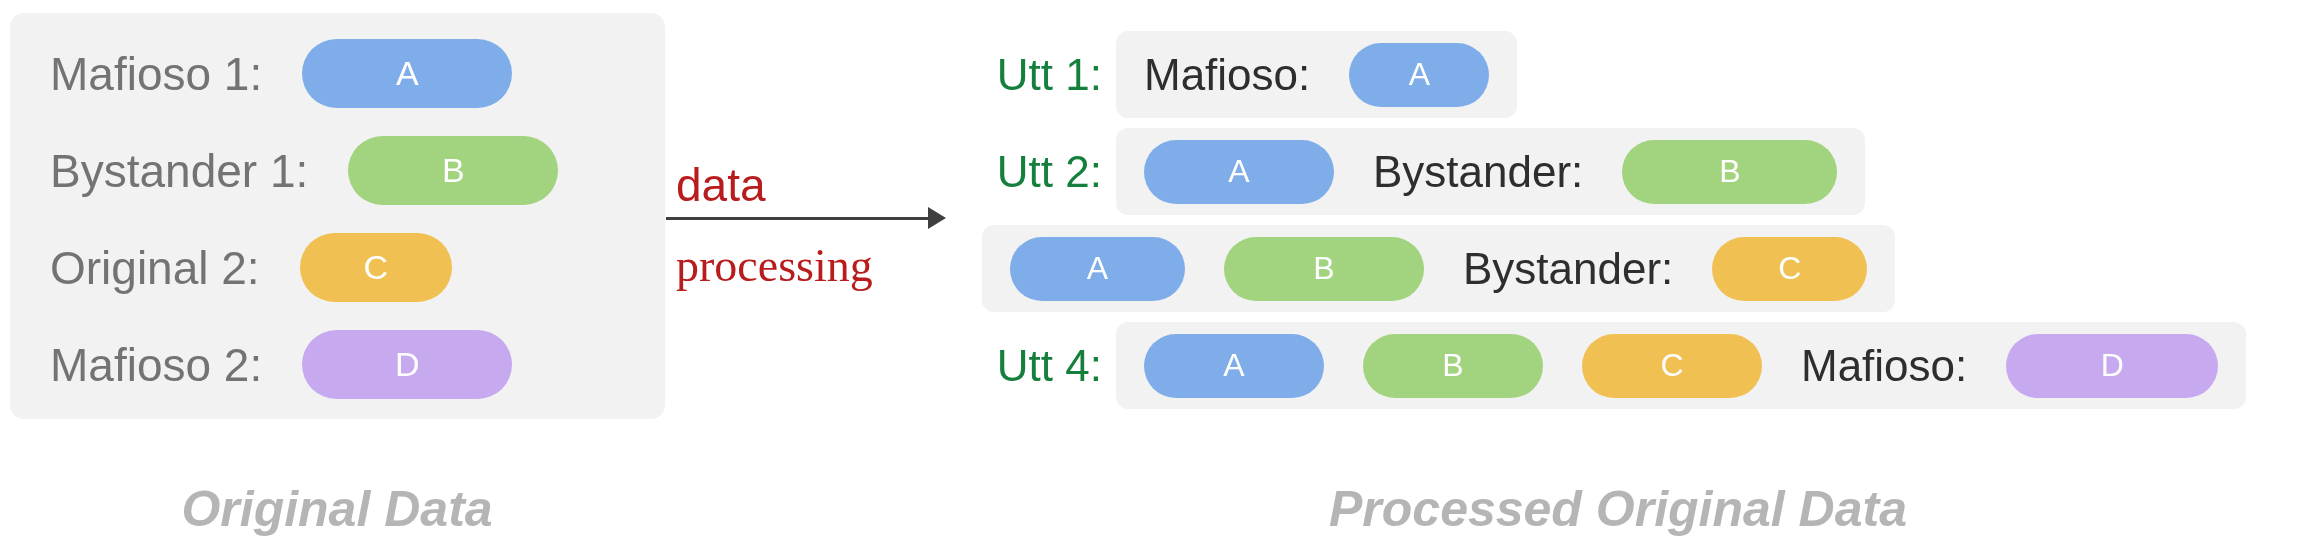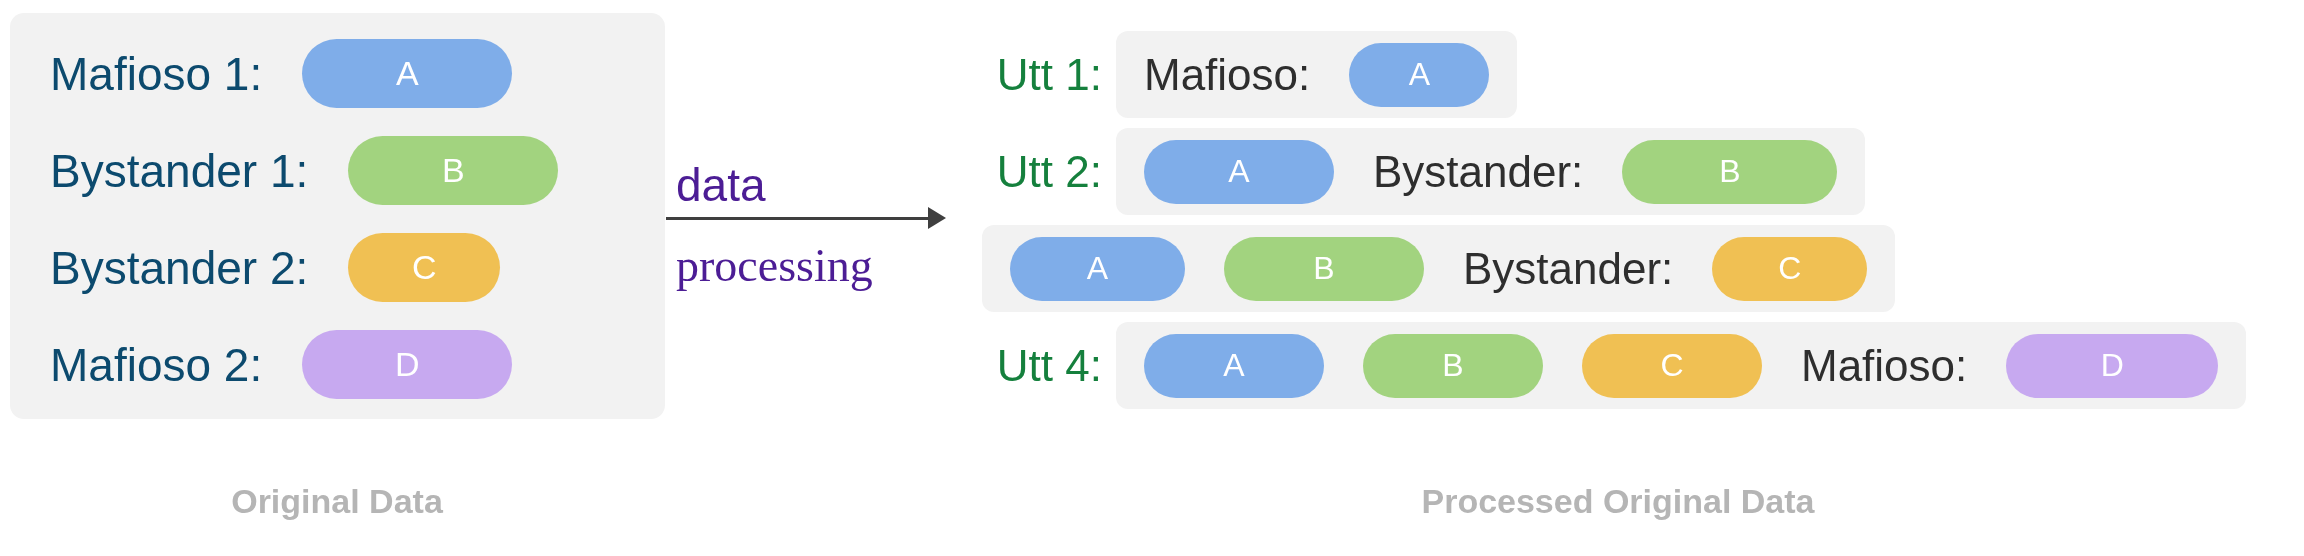--- a/index.html
+++ b/index.html
@@ -10,38 +10,38 @@
   .canvas{position:absolute;inset:0;}
 
   
   .left-panel{
     position:absolute;left:10px;top:13px;width:655px;height:406px;
     background:#F2F2F2;border-radius:14px;
     display:flex;flex-direction:column;justify-content:space-between;
     padding:26px 0 20px 40px;box-sizing:border-box;
   }
   .orig-row{display:flex;align-items:center;height:69px;}
-  .orig-label{font-size:46px;color:#0c4a6e;white-space:nowrap;}
+  .orig-label{font-size:46px;color:#737373;white-space:nowrap;}
   .pill{
     display:flex;align-items:center;justify-content:center;
     color:#ffffff;white-space:nowrap;flex:0 0 auto;
   }
   .pill.big{height:69px;border-radius:35px;font-size:34px;margin-left:40px;}
   .pill.small{height:64px;border-radius:32px;font-size:32px;}
 
   
   .caption{
-    position:absolute;top:484px;font-size:34px;font-weight:bold;
-    color:#B5B5B5;text-align:center;line-height:1;
+    position:absolute;top:484px;font-size:50px;font-weight:bold;
+    color:#B5B5B5;text-align:center;line-height:1;font-style:italic;
   }
   .left-caption{left:0;width:674px;}
   .right-caption{left:968px;width:1300px;}
 
   
-  .arrow-label{position:absolute;left:676px;font-size:46px;color:#4c1d95;line-height:1;}
+  .arrow-label{position:absolute;left:676px;font-size:46px;color:#b91c1c;line-height:1;}
   .arrow-label.top{top:162px;}
   .arrow-label.bottom{top:243px;font-family:Liberation Serif, serif;}
   .arrow-line{position:absolute;left:666px;top:217px;width:264px;height:3px;background:#3F3F3F;}
   .arrow-head{
     position:absolute;left:928px;top:207px;width:0;height:0;
     border-left:18px solid #3F3F3F;border-top:11px solid transparent;border-bottom:11px solid transparent;
   }
 
   
   .right-rows{
@@ -67,21 +67,21 @@
   <section class="left-panel" id="left-panel">
       <div class="orig-row">
         <span class="orig-label">Mafioso 1:</span>
         <div class="pill big" style="background: rgb(127, 173, 233); width: 210px;">A</div>
       </div>
       <div class="orig-row">
         <span class="orig-label">Bystander 1:</span>
         <div class="pill big" style="background: rgb(162, 211, 127); width: 210px;">B</div>
       </div>
       <div class="orig-row">
-        <span class="orig-label">Bystander 2:</span>
+        <span class="orig-label">Original 2:</span>
         <div class="pill big" style="background: rgb(240, 192, 83); width: 152px;">C</div>
       </div>
       <div class="orig-row">
         <span class="orig-label">Mafioso 2:</span>
         <div class="pill big" style="background: rgb(199, 169, 240); width: 210px;">D</div>
       </div>
     </section>
 
   <div class="caption left-caption">Original Data</div>
 

